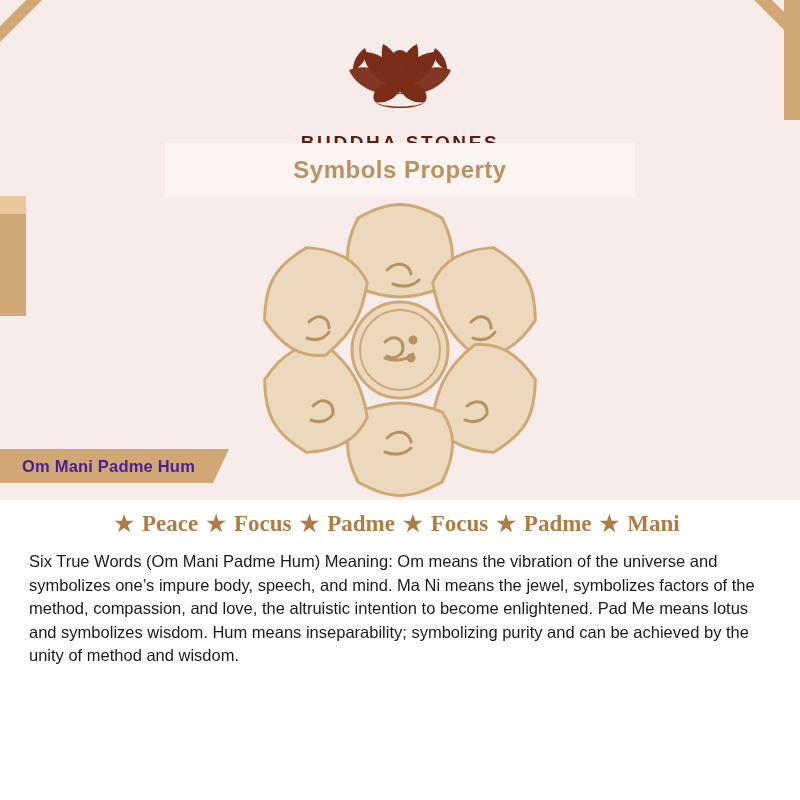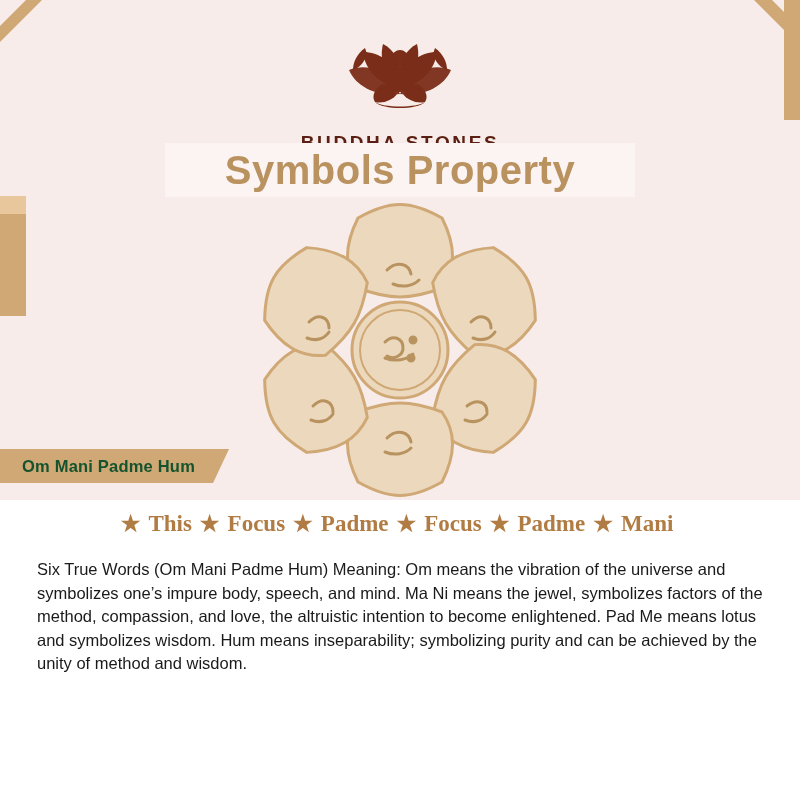--- a/index.html
+++ b/index.html
@@ -101,21 +101,21 @@
     top: 143px;
     left: 165px;
     width: 470px;
     height: 54px;
     background: #fbf4f2;
     display: flex;
     align-items: center;
     justify-content: center;
   }
   .title-text {
-    font-size: 40px;
+    font-size: 24px;
     font-weight: bold;
     color: #b99260;
     letter-spacing: 0.5px;
     font-family: "Liberation Sans", sans-serif;
   }
 
   
   .mandala-wrap {
     position: absolute;
     top: 200px;
@@ -125,21 +125,21 @@
   }
   .mandala { width: 330px; height: 300px; }
 
   
   .tab-label {
     position: absolute;
     left: 0;
     top: 449px;
     height: 34px;
     background: #cfa875;
-    color: #14532d;
+    color: #4c1d95;
     font-size: 16.5px;
     font-weight: bold;
     display: flex;
     align-items: center;
     padding: 0 34px 0 22px;
     letter-spacing: 0.2px;
     clip-path: polygon(0 0, 100% 0, calc(100% - 16px) 100%, 0 100%);
   }
 
   
@@ -170,21 +170,21 @@
   }
   .kw-word { padding: 0 6px; }
 
   .paragraphs {
     padding: 6px 20px 0 22px;
     color: #1a1a1a;
     font-size: 16.5px;
     line-height: 1.43;
     font-family: "Liberation Sans", sans-serif;
   }
-  .paragraphs p { margin: 15px; }
+  .paragraphs p { margin: 7px; }
   .paragraphs p + p { margin-top: 2px; }
 </style>
 </head>
 <body>
 
 <div class="page">
 
   <div class="corner-tl"></div>
   <div class="corner-tl-inner"></div>
   <div class="corner-tr"></div>
@@ -269,21 +269,21 @@
       </g>
     </svg>
   </div>
 
   <div class="tab-label">Om Mani Padme Hum</div>
 
   <div class="content-panel">
 
     <div class="keywords">
       <span class="kw-star">★</span>
-      <span class="kw-word">This</span>
+      <span class="kw-word">Peace</span>
       <span class="kw-star">★</span>
       <span class="kw-word">Focus</span>
       <span class="kw-star">★</span>
       <span class="kw-word">Padme</span>
       <span class="kw-star">★</span>
       <span class="kw-word">Focus</span>
       <span class="kw-star">★</span>
       <span class="kw-word">Padme</span>
       <span class="kw-star">★</span>
       <span class="kw-word">Mani</span>

